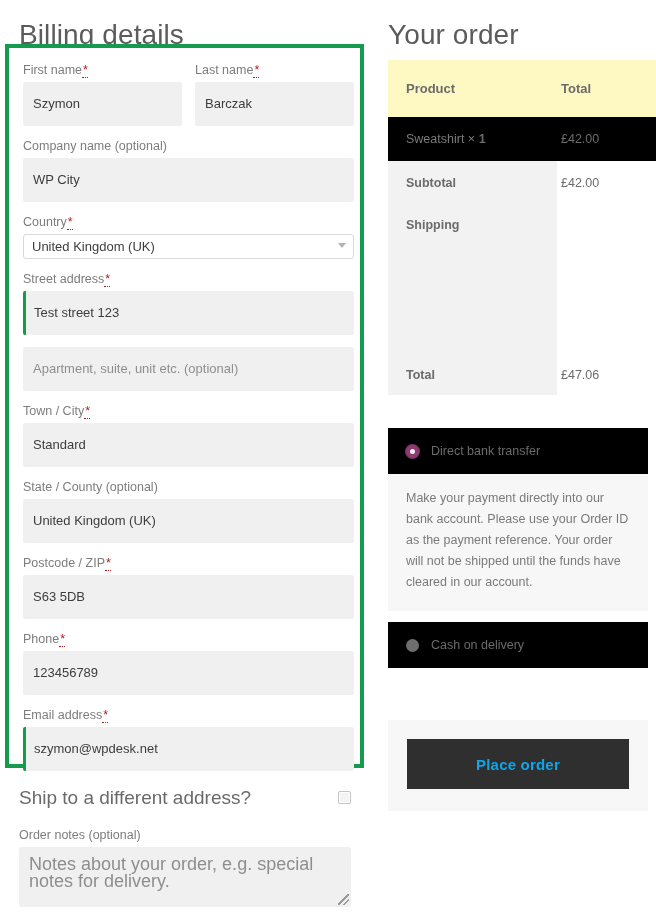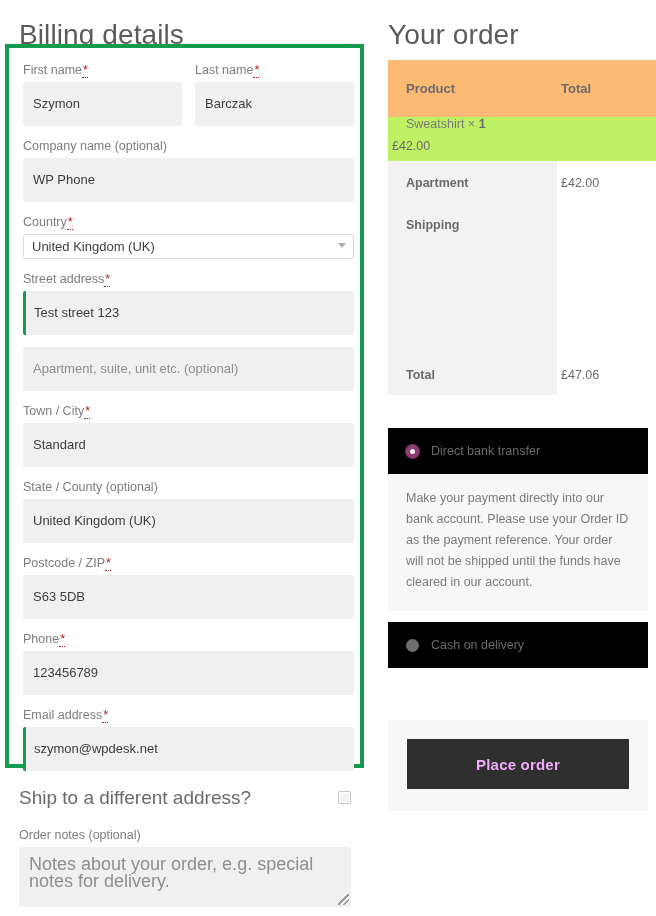--- a/index.html
+++ b/index.html
@@ -158,28 +158,27 @@
   }
 
   
   .order-table {
     position: absolute;
     left: 0; top: 60px;
     width: 268px;
   }
   .ot-row { display: flex; position: relative; }
   .ot-head {
-    background: #fdba74;
+    background: #fef9c3;
     height: 57px;
     justify-content: space-between;
   }
   .ot-product {
-    background: #bef264;
+    background: #000000;
     height: 44px;
-    flex-direction: column;
   }
   .ot-cell-l {
     width: 169px;
     padding-left: 18px;
     display: flex;
     align-items: center;
     font-size: 12.5px;
     color: #6b6b6b;
   }
   .ot-cell-r {
@@ -304,21 +303,21 @@
     position: absolute;
     left: 0; top: 720px;
     width: 260px;
     background: #f7f7f7;
     padding: 19px 19px 22px 19px;
   }
   .place-btn {
     width: 100%;
     height: 50px;
     background: #2f2f2f;
-    color: #f0abfc;
+    color: #0ea5e9;
     border: none;
     font-size: 15px;
     font-weight: 700;
     font-family: "Liberation Sans", sans-serif;
     letter-spacing: .2px;
     cursor: pointer;
   }
 </style>
 </head>
 <body>
@@ -342,21 +341,21 @@
           <div class="field">
             <label class="field-label">
               <span>Last name</span><span class="req">*</span>
             </label>
             <div class="input">Barczak</div>
           </div>
         </div>
 
         <div class="field">
           <label class="field-label">Company name (optional)</label>
-          <div class="input">WP Phone</div>
+          <div class="input">WP City</div>
         </div>
 
         <div class="field">
           <label class="field-label">
             <span>Country</span><span class="req">*</span>
           </label>
           <div class="select-wrap">
             <div class="select">United Kingdom (UK)</div>
             <span class="select-arrow"></span>
           </div>
@@ -441,21 +440,21 @@
           <span>×</span>
           <span>&nbsp;</span>
           <span class="ot-qty">1</span>
         </div>
         <div class="ot-cell-r">£42.00</div>
       </div>
 
       <div class="ot-totals">
 
         <div class="tot-row tot-subtotal">
-          <div class="tot-l">Apartment</div>
+          <div class="tot-l">Subtotal</div>
           <div class="tot-r">£42.00</div>
         </div>
 
         <div class="tot-row tot-shipping">
           <div class="tot-l">Shipping</div>
         </div>
 
         <div class="tot-row tot-total">
           <div class="tot-l">Total</div>
           <div class="tot-r">£47.06</div>

